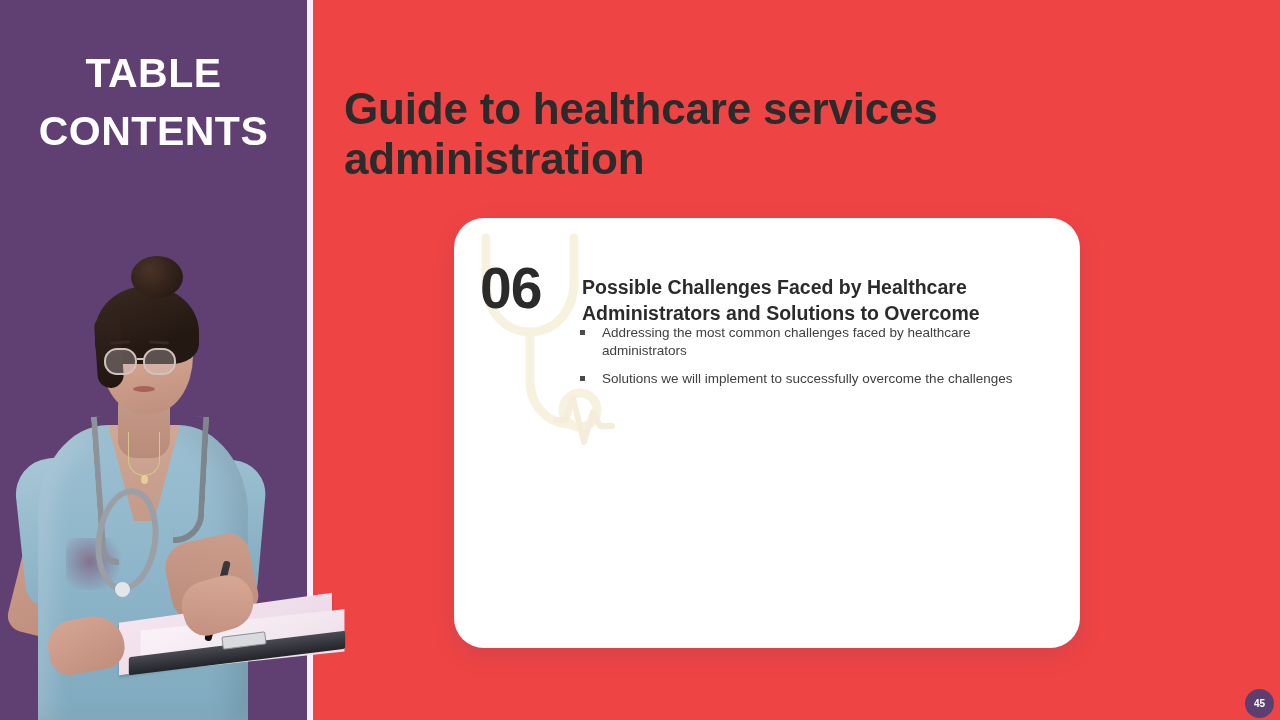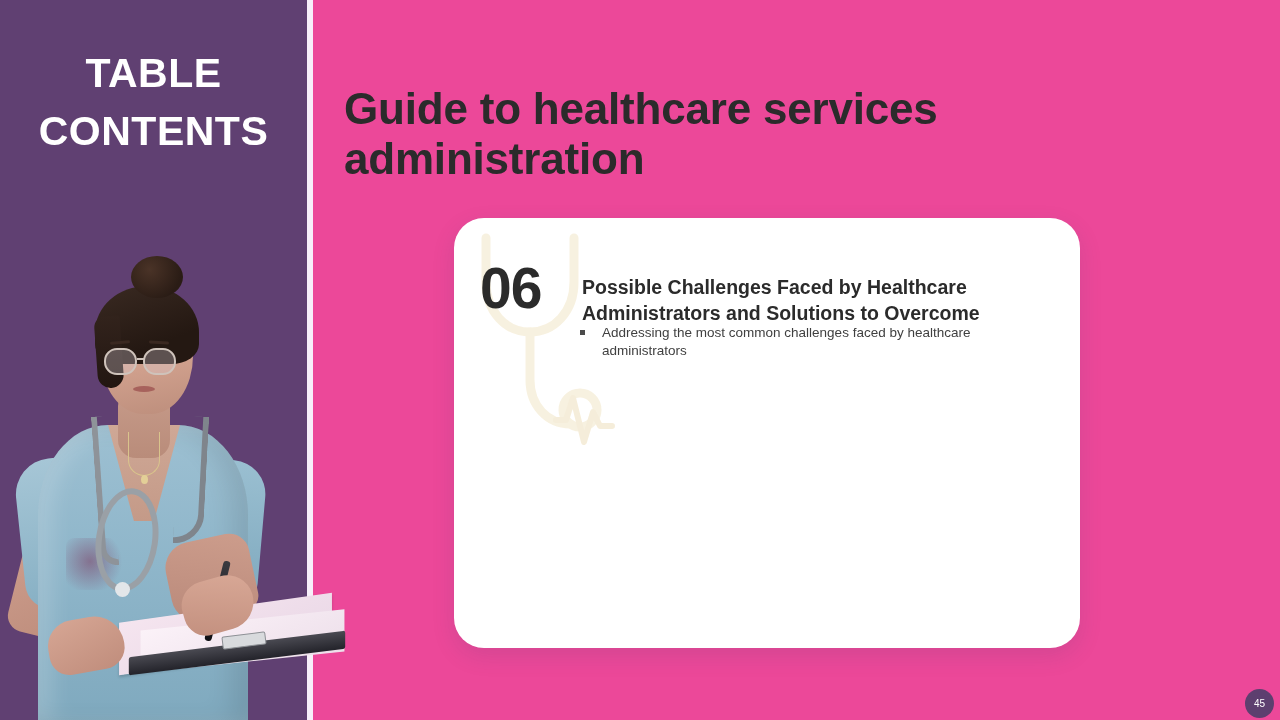--- a/index.html
+++ b/index.html
@@ -7,21 +7,21 @@
     padding: 0;
     background: #ffffff;
   }
   * { box-sizing: border-box; }
 
   #slide {
     position: relative;
     width: 1280px;
     height: 720px;
     overflow: hidden;
-    background: #ec4899;
+    background: #ef4444;
     font-family: "Liberation Sans", sans-serif;
   }
 
   
   .sidebar {
     position: absolute;
     left: 0; top: 0;
     width: 307px;
     height: 720px;
     background: #604072;
@@ -344,21 +344,21 @@
   .page-badge {
     position: absolute;
     left: 1245px;
     top: 689px;
     width: 29px;
     height: 29px;
     border-radius: 50%;
     background: #5d3f6f;
     color: #ffffff;
     font-size: 10px;
-    font-weight: normal;
+    font-weight: bold;
     display: flex;
     align-items: center;
     justify-content: center;
   }
 </style>
 </head>
 <body>
 
 <div id="slide">
 
@@ -420,18 +420,22 @@
 
     <div class="card-number">06</div>
 
     <div class="card-heading">Possible Challenges Faced by Healthcare Administrators and Solutions to Overcome</div>
 
     <ul class="card-bullets">
       <li>
         <span class="bullet-mark"></span>
         <span>Addressing the most common challenges faced by healthcare administrators</span>
       </li>
+      <li>
+        <span class="bullet-mark"></span>
+        <span>Solutions we will implement to successfully overcome the challenges</span>
+      </li>
     </ul>
   </div>
 
   <div class="page-badge">45</div>
 
 </div>
 
 </body></html>

